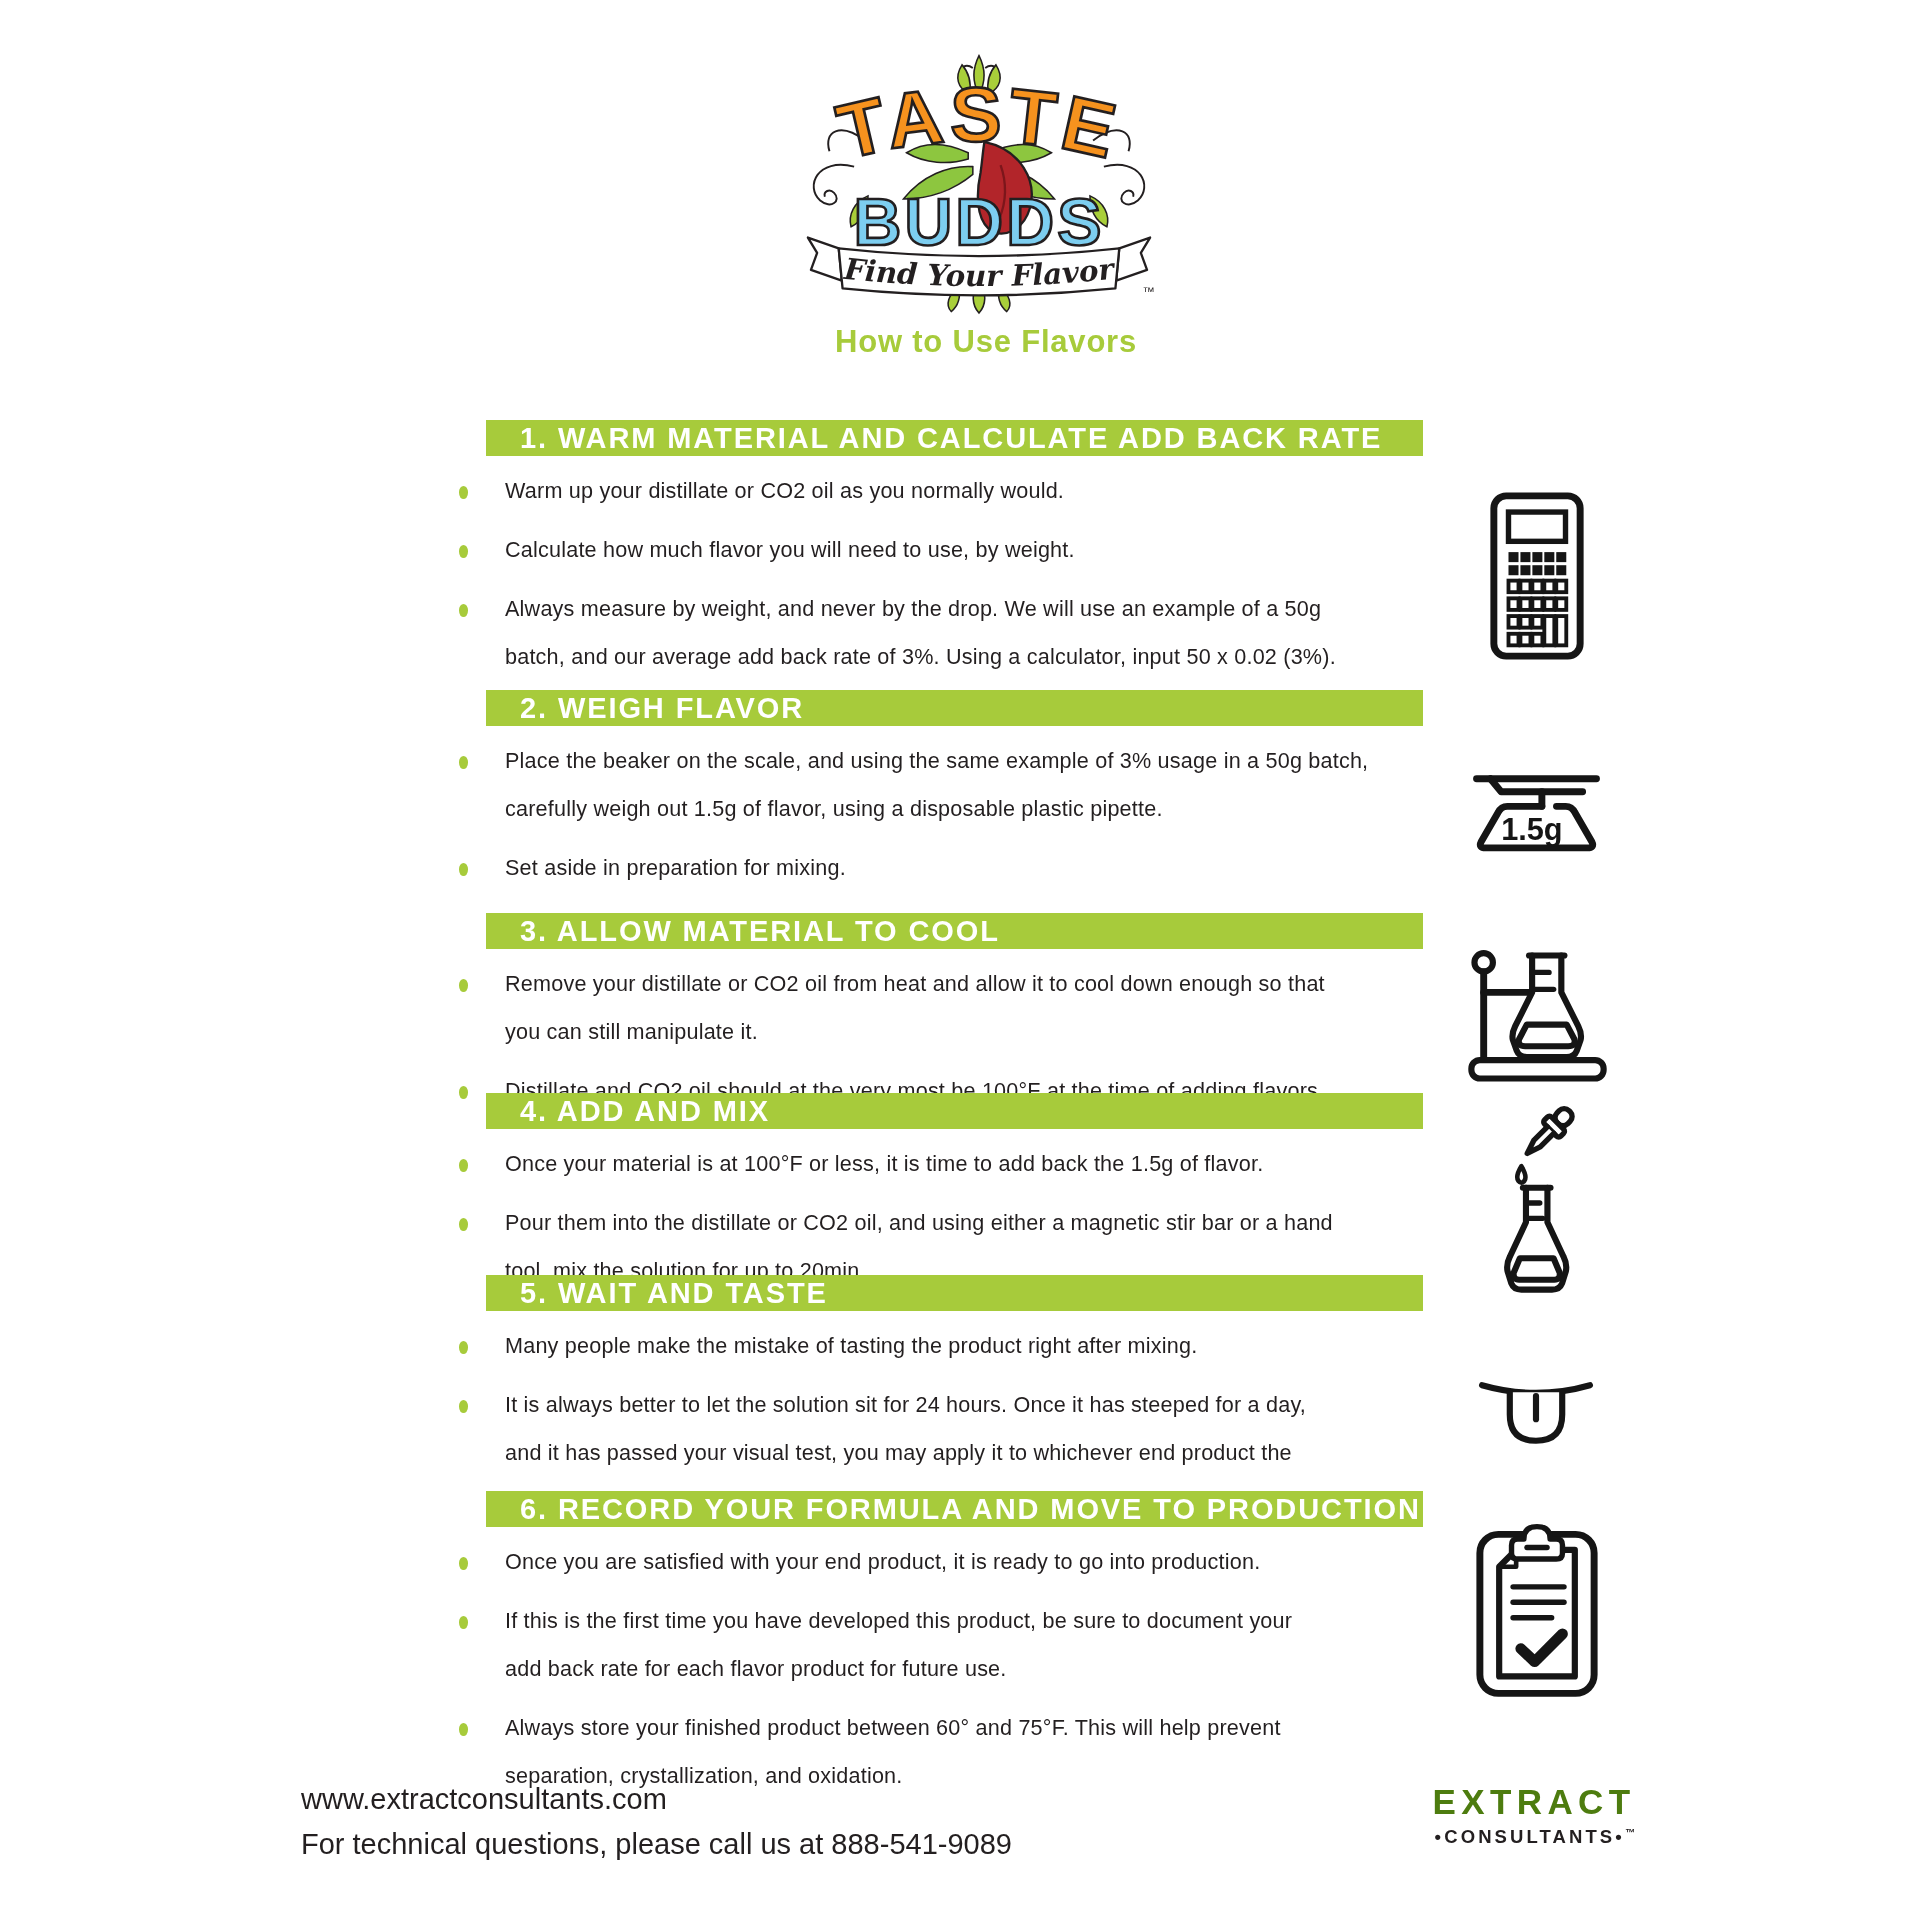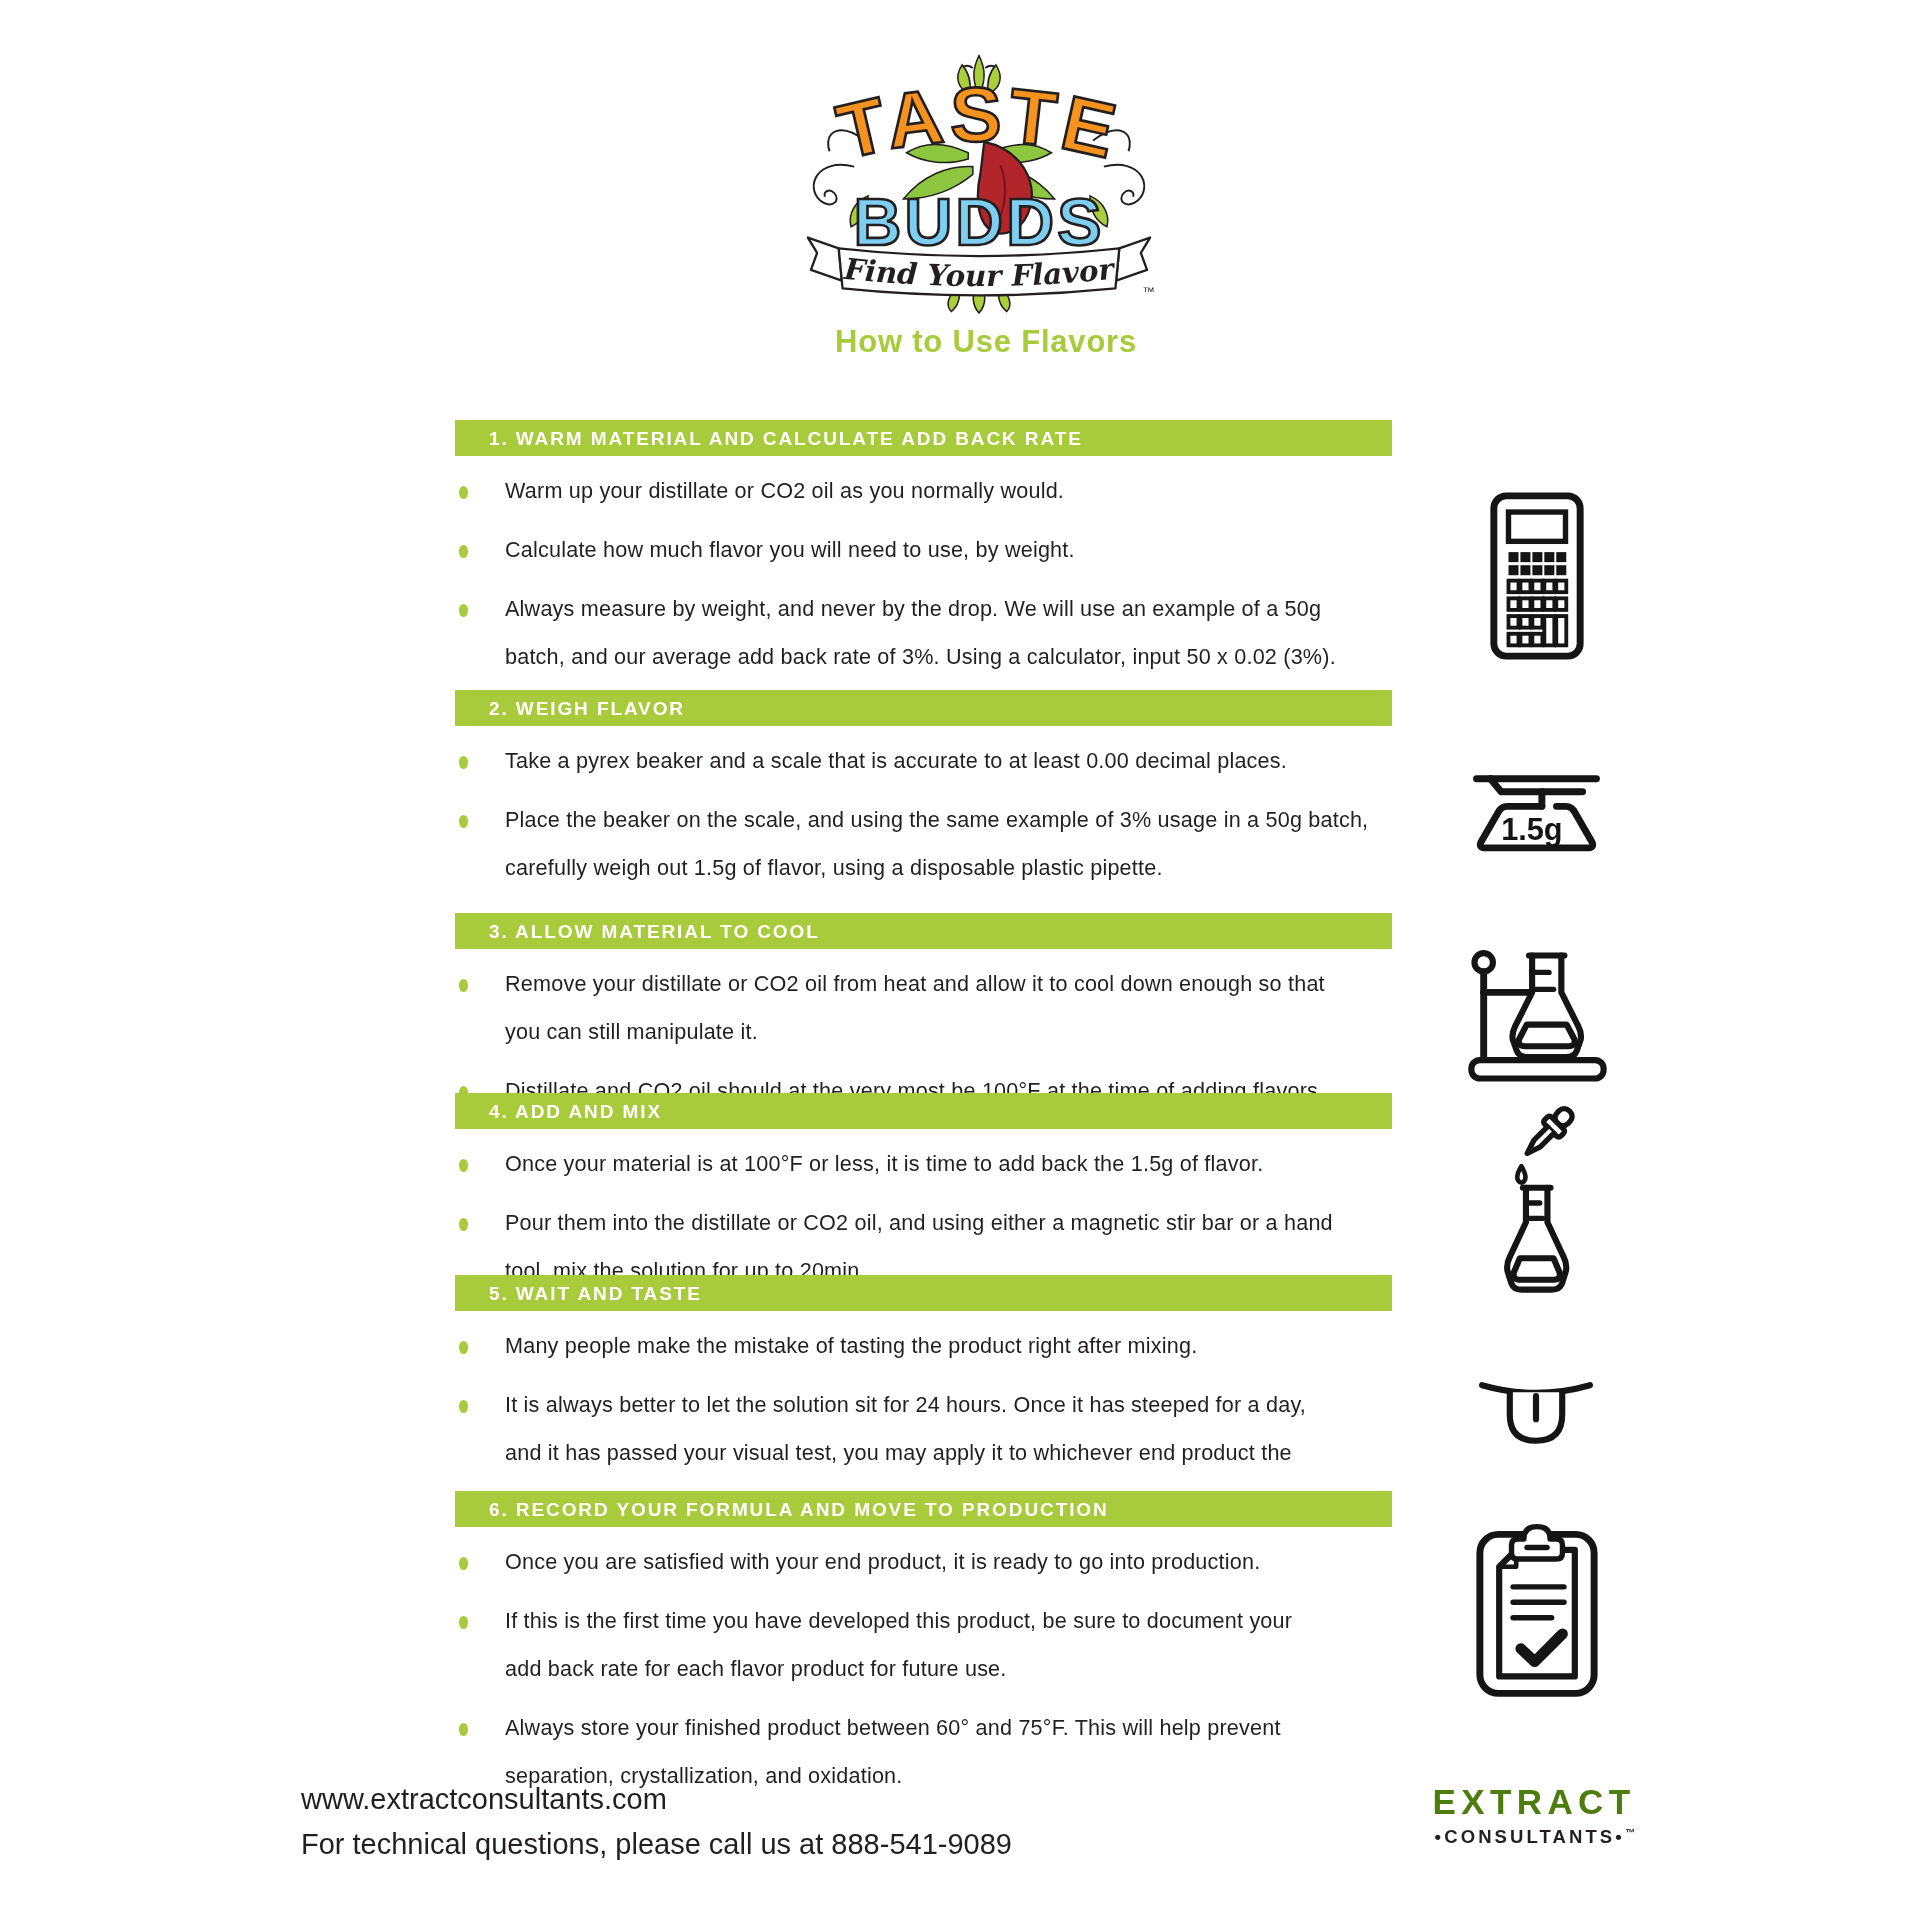--- a/index.html
+++ b/index.html
@@ -12,22 +12,22 @@
   
   .title {
     position:absolute; left:46px; top:324px; width:1880px; margin:0;
     text-align:center; font-size:31px; font-weight:bold; letter-spacing:0.8px; color:#a7cb3b;
   }
   
   .section { position:absolute; left:455px; width:971px; }
   .s1{top:420px} .s2{top:690px} .s3{top:913px} .s4{top:1093px} .s5{top:1275px} .s6{top:1491px}
   .bar {
     width:903px; height:36px; background:#a7cb3b; color:#ffffff;
-    font-weight:bold; font-size:19px; line-height:37px; letter-spacing:1.9px;
-    padding-left:34px; white-space:nowrap;
+    font-weight:bold; font-size:29px; line-height:37px; letter-spacing:1.9px;
+    padding-left:34px; white-space:nowrap;margin-left:31px;
   }
   .bullets { margin-top:1.5px; width:937px; }
   .bullet { position:relative; padding-left:39px; }
   .bullet p {
     margin:11px; font-size:21.6px; line-height:48px; letter-spacing:0.2px;
     white-space:pre-line; color:#231f20;
   }
   .dot {
     position:absolute; left:3.9px; top:19px; width:9.2px; height:13px;
     border-radius:50%; background:#a7cb3b;
@@ -127,24 +127,20 @@
           <p>Always measure by weight, and never by the drop. We will use an example of a 50g
 batch, and our average add back rate of 3%. Using a calculator, input 50 x 0.02 (3%).
 You should get an answer of 1.5g.</p>
         </div>
     </div>
   </div>
 
   <div class="section s2">
     <div class="bar">2. WEIGH FLAVOR</div>
     <div class="bullets">
-      <div class="bullet">
-          <span class="dot"></span>
-          <p>Take a pyrex beaker and a scale that is accurate to at least 0.00 decimal places.</p>
-        </div>
       <div class="bullet">
           <span class="dot"></span>
           <p>Place the beaker on the scale, and using the same example of 3% usage in a 50g batch,
 carefully weigh out 1.5g of flavor, using a disposable plastic pipette.</p>
         </div>
       <div class="bullet">
           <span class="dot"></span>
           <p>Set aside in preparation for mixing.</p>
         </div>
     </div>

